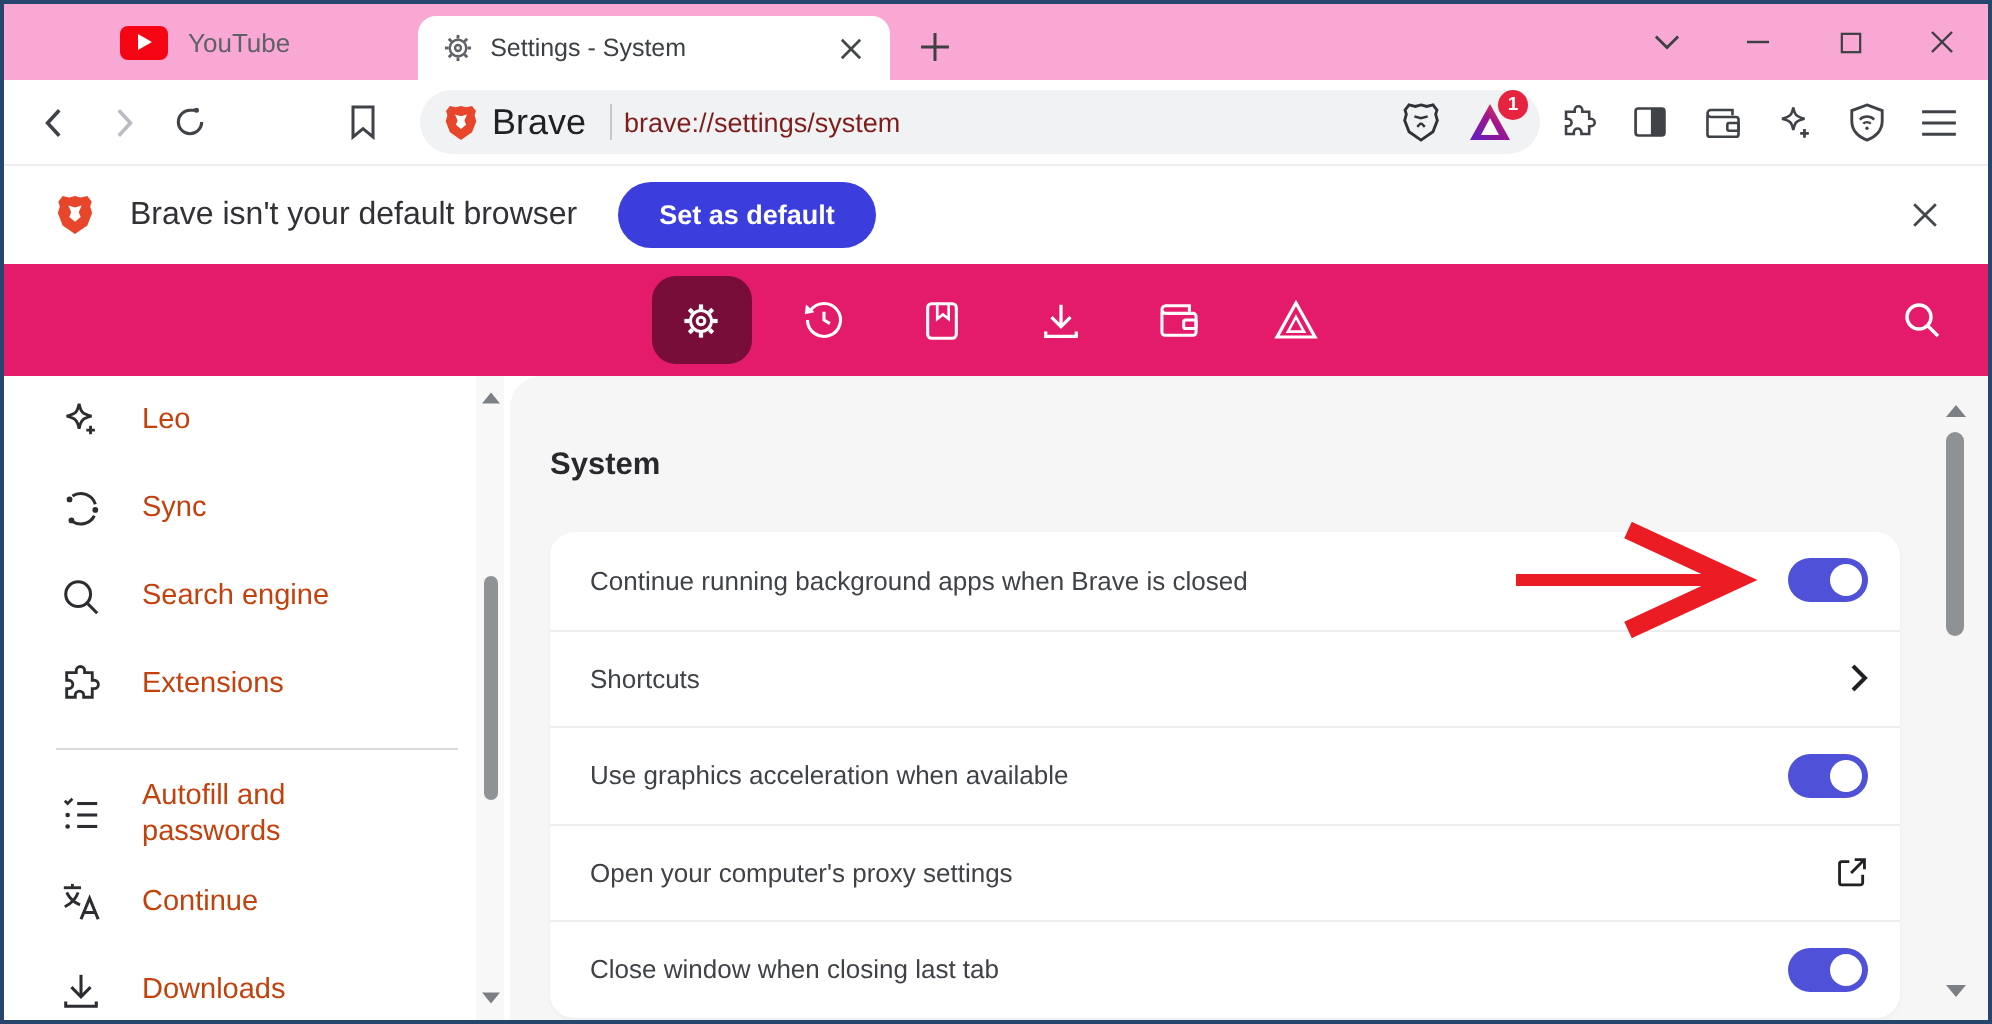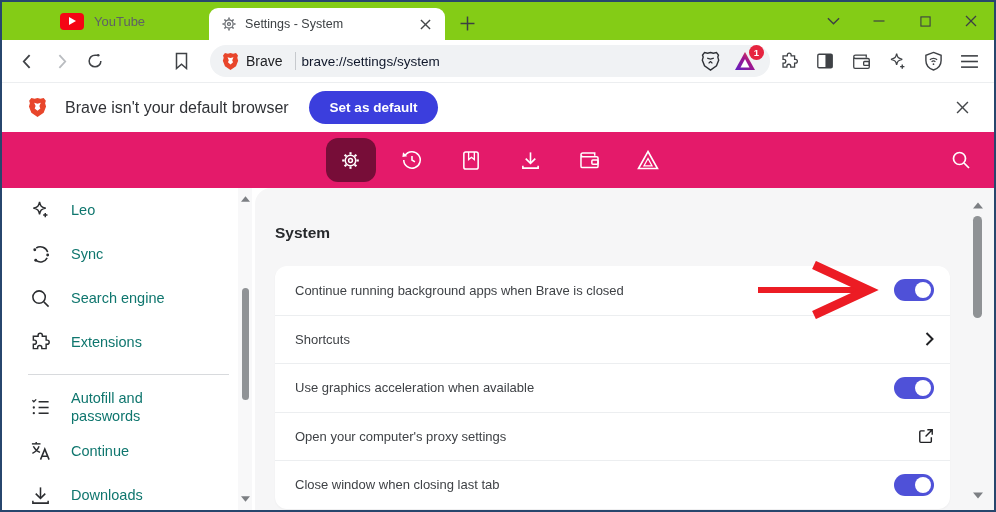--- a/index.html
+++ b/index.html
@@ -2,60 +2,60 @@
 <html><head>
 <meta charset="utf-8">
 <style>
   * { margin:0; padding:0; box-sizing:border-box; }
   html,body { font-family:"Liberation Sans", sans-serif; background:#fff; }
   .window {
     width:996px; height:512px; overflow:hidden; position:relative;
     border:2px solid #27466d; background:#fff; display:flex; flex-direction:column;
   }
   
-  .tabstrip { height:38px; background:#84cc16; display:flex; align-items:flex-end; flex-shrink:0; }
+  .tabstrip { height:38px; background:#f9a8d4; display:flex; align-items:flex-end; flex-shrink:0; }
   .tab-inactive { display:flex; align-items:center; gap:10px; height:38px; padding:0 16px 0 58px; color:#5e6165; font-size:13px; }
   .yt-icon { width:24px; height:17px; background:#f50514; border-radius:4px; position:relative; }
   .yt-icon::after { content:""; position:absolute; left:9px; top:4.5px; border-left:7px solid #fff; border-top:4px solid transparent; border-bottom:4px solid transparent; }
   .tab-active { margin-left:48px; width:236px; height:32px; background:#fff; border-radius:9px 9px 0 0; display:flex; align-items:center; padding:0 10px 0 12px; gap:8px; }
   .tab-active .tab-title { flex:1; font-size:12.5px; color:#3c4043; white-space:nowrap; overflow:hidden; }
   .tab-close { width:20px; height:20px; border-radius:4px; display:flex; align-items:center; justify-content:center; color:#45484b; }
   .newtab-btn { width:28px; height:28px; margin:0 0 3px 8px; display:flex; align-items:center; justify-content:center; color:#3c4043; }
   .strip-right { margin-left:auto; display:flex; align-items:center; height:38px; }
   .strip-btn { width:46px; height:38px; display:flex; align-items:center; justify-content:center; color:#3c4043; }
   
   .toolbar { height:42px; background:#fff; display:flex; align-items:center; padding:0 10px 0 10px; gap:4px; flex-shrink:0; }
   .tool-btn { width:30px; height:30px; display:flex; align-items:center; justify-content:center; color:#3f4246; flex-shrink:0; }
   .tool-btn.disabled { color:#b9bcc0; }
   .bookmark-btn { margin-left:52px; }
   .urlbar { flex:1; max-width:566px; height:32px; background:#f0f2f4; border-radius:16px; display:flex; align-items:center; padding:0 10px 0 6px; margin-left:10px; gap:6px; }
   .url-brand { display:flex; align-items:center; gap:7px; padding:0 6px; }
-  .url-brand-label { font-size:14px; color:#202124; font-weight:500; }
+  .url-brand-label { font-size:18px; color:#202124; font-weight:500; }
   .url-sep { width:1px; height:18px; background:#c6c9cd; }
-  .url-text { flex:1; font-size:13.5px; color:#0f172a; white-space:nowrap; overflow:hidden; }
+  .url-text { flex:1; font-size:13.5px; color:#7f1d1d; white-space:nowrap; overflow:hidden; }
   .url-right { display:flex; align-items:center; gap:14px; padding-right:4px; }
   .rewards-wrap { position:relative; width:22px; height:20px; }
   .badge { position:absolute; top:-6px; right:-8px; min-width:15px; height:15px; border-radius:8px; background:#e6243f; color:#fff; font-size:9.5px; font-weight:700; display:flex; align-items:center; justify-content:center; padding:0 3px; }
   .toolbar-right { margin-left:auto; display:flex; align-items:center; gap:6px; }
   
   .notifbar { height:50px; background:#fff; border-top:1px solid #eceef0; display:flex; align-items:center; padding:0 18px 0 26px; gap:4px; flex-shrink:0; }
   .notif-text { font-size:16px; color:#303236; margin:0 16px 0 14px; }
   .notif-action { background:#3b3edd; color:#fff; border:none; font-family:inherit; font-size:13.5px; font-weight:700; padding:9px 21px; border-radius:18px; cursor:pointer; }
   .notif-close { margin-left:auto; width:28px; height:28px; display:flex; align-items:center; justify-content:center; color:#45484b; }
   
   .pinknav { height:56px; background:#e41a6a; display:flex; align-items:center; justify-content:center; position:relative; flex-shrink:0; }
   .pinknav-group { display:flex; align-items:center; gap:14px; }
   .nav-btn { width:45px; height:44px; display:flex; align-items:center; justify-content:center; color:#fff; border-radius:12px; }
   .nav-btn.active { background:#770d38; width:50px; }
   .nav-search { position:absolute; right:18px; top:50%; transform:translateY(-50%); width:30px; height:30px; display:flex; align-items:center; justify-content:center; color:#fff; }
   
   .bodyarea { flex:1; display:flex; position:relative; background:#fff; overflow:hidden; }
   .sidebar { width:253px; background:#fff; position:relative; flex-shrink:0; }
   .side-list { list-style:none; padding-top:0; }
-  .side-item { display:flex; align-items:center; gap:20px; min-height:44px; padding:0 16px 0 28px; color:#0f766e; font-size:14.5px; cursor:pointer; }
+  .side-item { display:flex; align-items:center; gap:20px; min-height:44px; padding:0 16px 0 28px; color:#c2410c; font-size:14.5px; cursor:pointer; }
   .side-item .lbl { line-height:1.25; max-width:140px; }
   .side-item svg { flex-shrink:0; color:#2b2d30; }
   .side-divider { border-top:1px solid #d8dadd; margin:10px 26px 10px 26px; }
   .side-scroll { position:absolute; top:0; right:3px; width:14px; height:100%; background:#f8f8f9; display:flex; flex-direction:column; align-items:center; }
   .scroll-arrow { color:#7c7f83; height:14px; display:flex; align-items:center; justify-content:center; flex-shrink:0; }
   .side-thumb { position:absolute; top:100px; left:3.5px; width:7px; height:112px; border-radius:4px; background:#909396; }
   
   .main { flex:1; background:#f6f6f7; border-radius:16px 0 0 0; position:relative; padding:36px 0 0 20px; }
   .main-title { font-size:15.5px; font-weight:700; color:#27292c; margin-bottom:24px; }
   .card { background:#fff; border-radius:12px; margin-right:44px; box-shadow:0 1px 2px rgba(0,0,0,0.04); }

